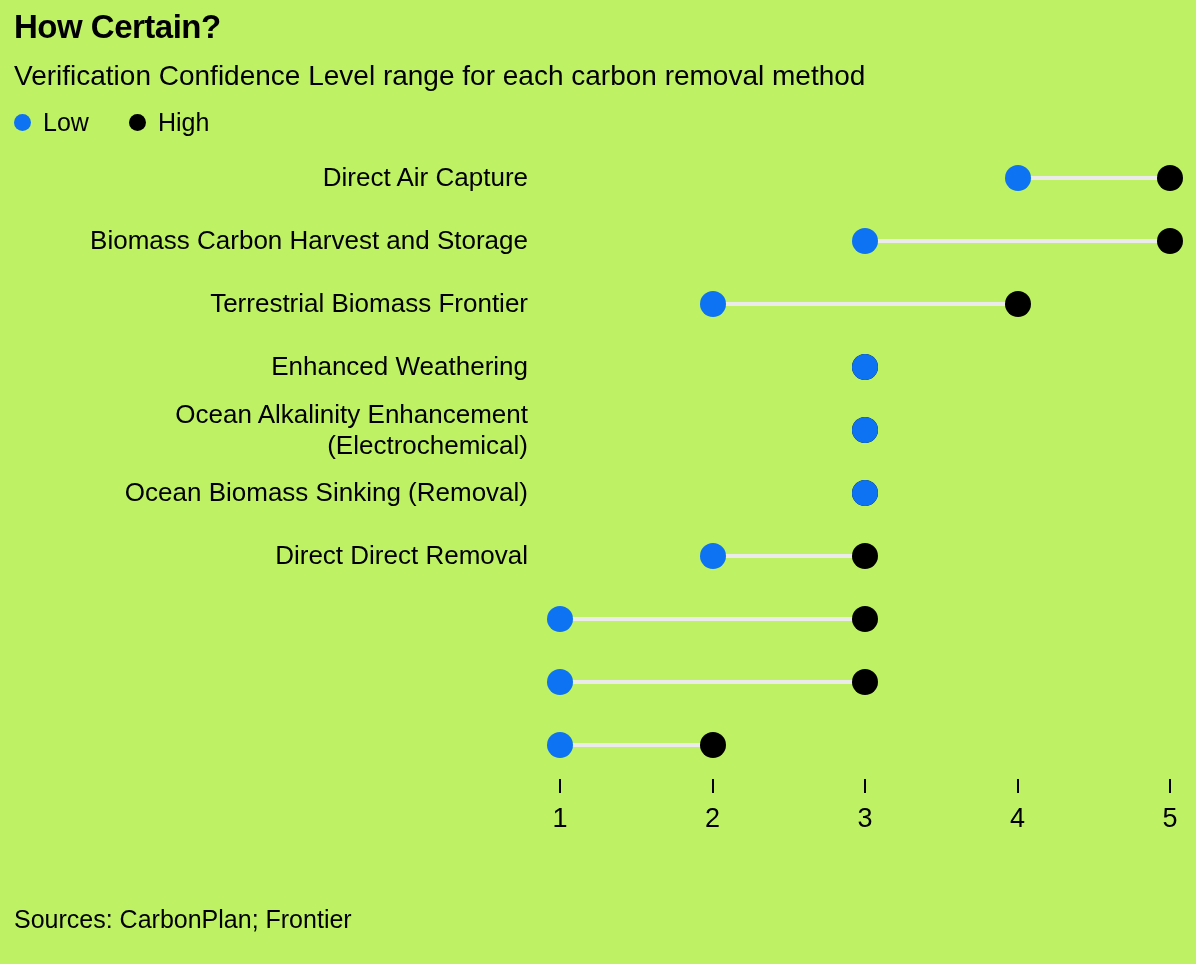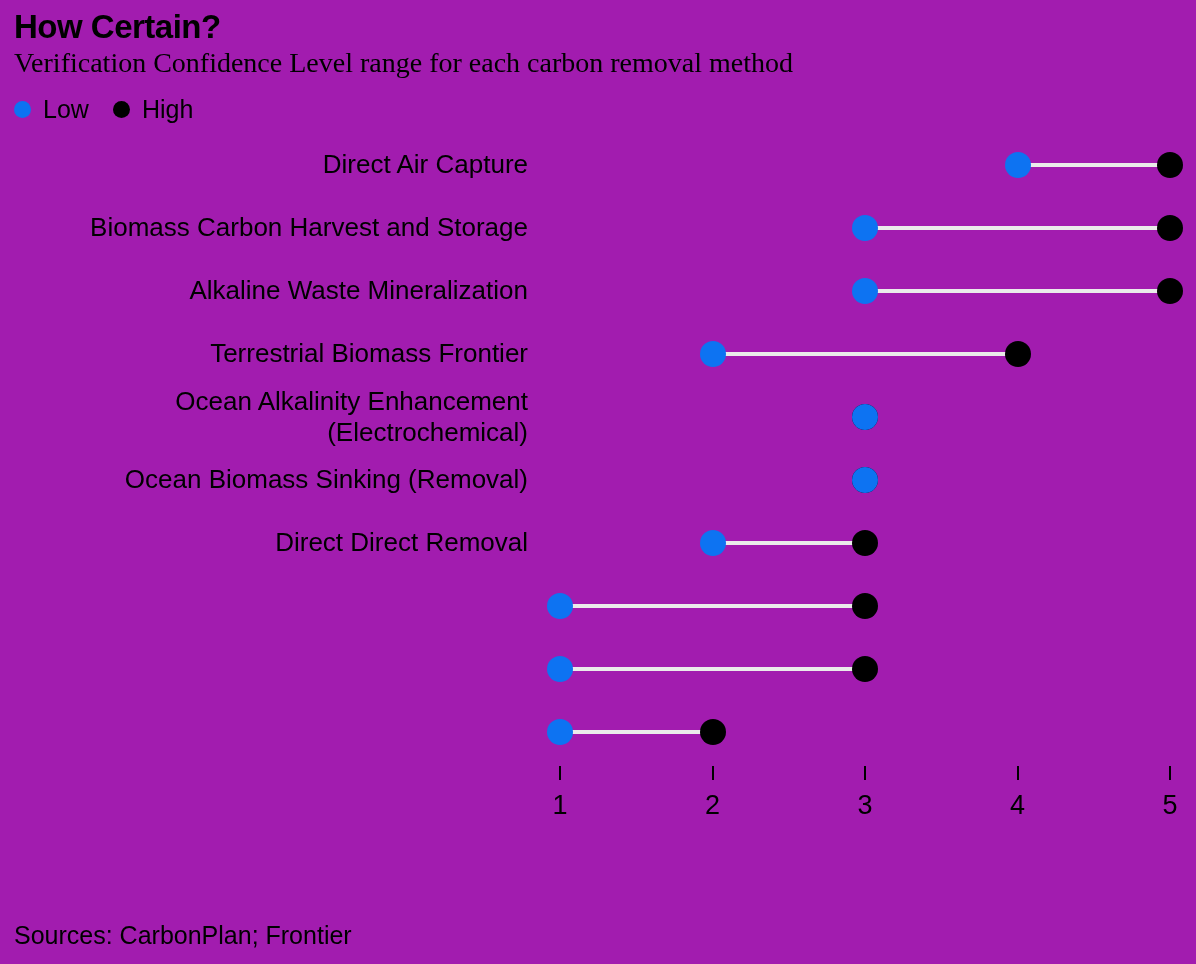--- a/index.html
+++ b/index.html
@@ -1,44 +1,44 @@
 <!DOCTYPE html>
 <html><head>
 <meta charset="utf-8">
 <style>
   html, body { margin: 0; padding: 0; background: #ffffff; }
   .page {
     position: relative;
     width: 1196px;
     height: 964px;
-    background: #a21caf;
+    background: #bef264;
     font-family: "Liberation Sans", sans-serif;
     color: #000000;
     overflow: hidden;
   }
   .header { padding: 8px 14px 0 14px; }
   .title {
     font-size: 33px;
     font-weight: 700;
     line-height: 1.15;
     margin: 0;
     letter-spacing: -0.5px;
   }
   .subtitle {
     font-size: 28px;
     font-weight: 400;
+    margin-top: 13px;
     line-height: 1.2;
-    font-family: Liberation Serif, serif;
   }
   .legend {
     display: flex;
     align-items: center;
     margin-top: 15px;
     font-size: 25px;
-    gap: 24px;
+    gap: 40px;
   }
   .legend-item { display: flex; align-items: center; gap: 12px; }
   .legend-dot {
     width: 17px; height: 17px;
     border-radius: 50%;
     flex: 0 0 auto;
   }
   .chart { position: relative; margin-top: 10px; }
   .row { position: relative; height: 63px; padding-left: 8px; }
   .row-label {
@@ -77,21 +77,21 @@
   .tick-label {
     position: absolute;
     top: 24px;
     width: 60px;
     text-align: center;
     font-size: 27px;
   }
   .footer {
     position: absolute;
     left: 14px;
-    bottom: 14px;
+    bottom: 30px;
     font-size: 25px;
   }
 </style>
 </head>
 <body>
 
 <div class="page">
   <div class="header">
     <h1 class="title">How Certain?</h1>
     <div class="subtitle">Verification Confidence Level range for each carbon removal method</div>
@@ -114,30 +114,29 @@
         <div class="dot dot-high" style="left: 1157px; background: rgb(0, 0, 0);"></div>
         <div class="dot dot-low" style="left: 1004.5px; background: rgb(13, 115, 242);"></div>
       </div>
       <div class="row">
         <div class="row-label">Biomass Carbon Harvest and Storage</div>
         <div class="connector" style="left: 865px; width: 305px; background: rgb(235, 235, 235);"></div>
         <div class="dot dot-high" style="left: 1157px; background: rgb(0, 0, 0);"></div>
         <div class="dot dot-low" style="left: 852px; background: rgb(13, 115, 242);"></div>
       </div>
       <div class="row">
-        <div class="row-label">Alkaline Waste Mineralization</div>
-        <div class="connector" style="left: 865px; width: 305px; background: rgb(235, 235, 235);"></div>
-        <div class="dot dot-high" style="left: 1157px; background: rgb(0, 0, 0);"></div>
-        <div class="dot dot-low" style="left: 852px; background: rgb(13, 115, 242);"></div>
-      </div>
-      <div class="row">
         <div class="row-label">Terrestrial Biomass Frontier</div>
         <div class="connector" style="left: 712.5px; width: 305px; background: rgb(235, 235, 235);"></div>
         <div class="dot dot-high" style="left: 1004.5px; background: rgb(0, 0, 0);"></div>
         <div class="dot dot-low" style="left: 699.5px; background: rgb(13, 115, 242);"></div>
+      </div>
+      <div class="row">
+        <div class="row-label">Enhanced Weathering</div>
+        <div class="dot dot-high" style="left: 852px; background: rgb(0, 0, 0);"></div>
+        <div class="dot dot-low" style="left: 852px; background: rgb(13, 115, 242);"></div>
       </div>
       <div class="row">
         <div class="row-label">Ocean Alkalinity Enhancement
 (Electrochemical)</div>
         <div class="dot dot-high" style="left: 852px; background: rgb(0, 0, 0);"></div>
         <div class="dot dot-low" style="left: 852px; background: rgb(13, 115, 242);"></div>
       </div>
       <div class="row">
         <div class="row-label">Ocean Biomass Sinking (Removal)</div>
         <div class="dot dot-high" style="left: 852px; background: rgb(0, 0, 0);"></div>

